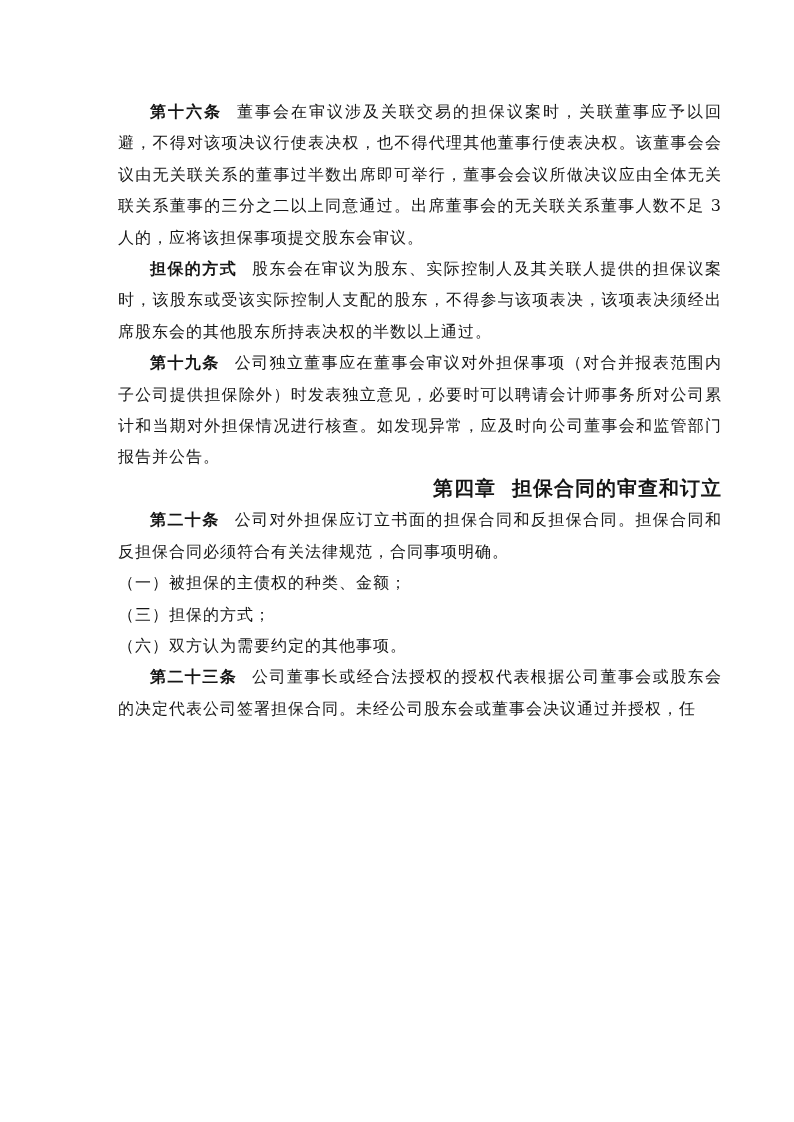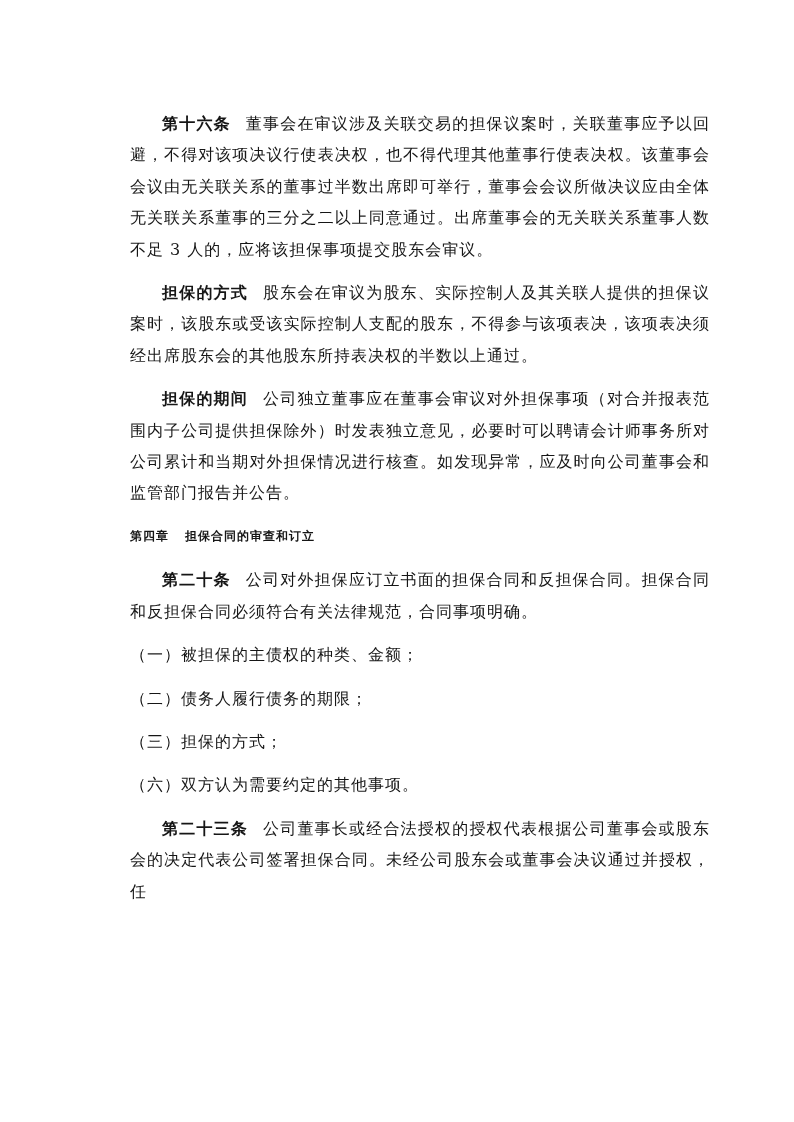--- a/index.html
+++ b/index.html
@@ -21,36 +21,36 @@
     left: 118px;
     top: 96px;
     width: 604px;
     font-size: 16px;
     line-height: 31.4px;
     letter-spacing: 1px;
     text-align: justify;
     text-justify: inter-ideograph;
   }
   .content p {
-    margin: 12px;
+    margin: 0;
     padding: 0;
   }
   .article {
     text-indent: 2em;
   }
   .article .term {
     font-weight: bold;
     margin-right: 15px;
   }
   .chapter-heading {
     margin: 8px 0;
-    text-align: left;
+    text-align: right;
     text-indent: 0;
     font-weight: bold;
-    font-size: 12px;
+    font-size: 20px;
   }
   .chapter-heading .chapter-number {
     margin-right: 16px;
   }
   .item {
     text-indent: 0;
   }
 </style>
 </head>
 <body>
@@ -61,34 +61,33 @@
     <p class="article">
       <span class="term">第十六条</span><span>董事会在审议涉及关联交易的担保议案时，关联董事应予以回避，不得对该项决议行使表决权，也不得代理其他董事行使表决权。该董事会会议由无关联关系的董事过半数出席即可举行，董事会会议所做决议应由全体无关联关系董事的三分之二以上同意通过。出席董事会的无关联关系董事人数不足 3 人的，应将该担保事项提交股东会审议。</span>
     </p>
 
     <p class="article">
       <span class="term">担保的方式</span><span>股东会在审议为股东、实际控制人及其关联人提供的担保议案时，该股东或受该实际控制人支配的股东，不得参与该项表决，该项表决须经出席股东会的其他股东所持表决权的半数以上通过。</span>
     </p>
 
 
     <p class="article">
-      <span class="term">担保的期间</span><span>公司独立董事应在董事会审议对外担保事项（对合并报表范围内子公司提供担保除外）时发表独立意见，必要时可以聘请会计师事务所对公司累计和当期对外担保情况进行核查。如发现异常，应及时向公司董事会和监管部门报告并公告。</span>
+      <span class="term">第十九条</span><span>公司独立董事应在董事会审议对外担保事项（对合并报表范围内子公司提供担保除外）时发表独立意见，必要时可以聘请会计师事务所对公司累计和当期对外担保情况进行核查。如发现异常，应及时向公司董事会和监管部门报告并公告。</span>
     </p>
 
     <p class="chapter-heading">
       <span class="chapter-number">第四章</span><span>担保合同的审查和订立</span>
     </p>
 
     <p class="article">
       <span class="term">第二十条</span><span>公司对外担保应订立书面的担保合同和反担保合同。担保合同和反担保合同必须符合有关法律规范，合同事项明确。</span>
     </p>
 
 
     <p class="item">（一）被担保的主债权的种类、金额；</p>
-    <p class="item">（二）债务人履行债务的期限；</p>
     <p class="item">（三）担保的方式；</p>
     <p class="item">（六）双方认为需要约定的其他事项。</p>
 
 
     <p class="article">
       <span class="term">第二十三条</span><span>公司董事长或经合法授权的授权代表根据公司董事会或股东会的决定代表公司签署担保合同。未经公司股东会或董事会决议通过并授权，任</span>
     </p>
 
   </div>
 </div>

